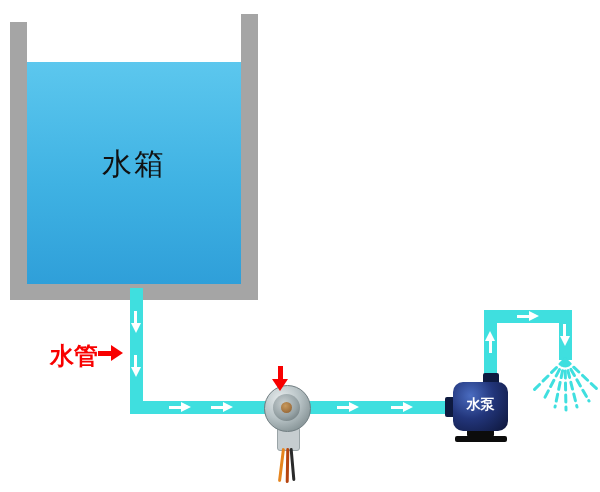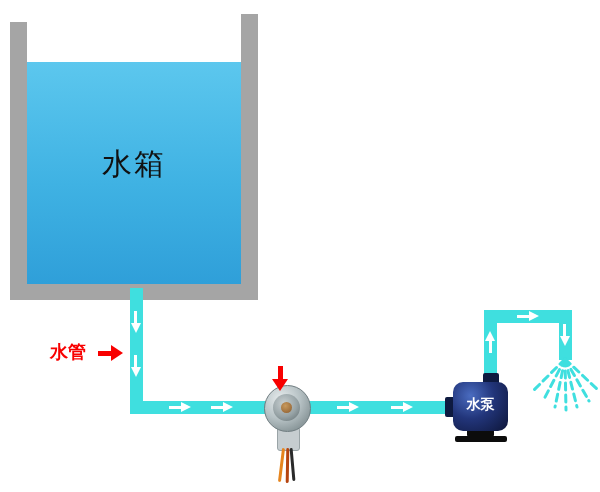--- a/index.html
+++ b/index.html
@@ -29,21 +29,21 @@
     content:""; position:absolute; left:1px; top:3.5px; width:13px; height:3px; background:#ffffff;
   }
   .flow-arrow::after {
     content:""; position:absolute; left:13px; top:0;
     border-left:10px solid #ffffff; border-top:5px solid transparent; border-bottom:5px solid transparent;
   }
   .flow-arrow.down { transform:rotate(90deg); }
   .flow-arrow.up   { transform:rotate(-90deg); }
 
   
-  .red-label { color:#f80000; font-size:18px; font-weight:bold; z-index:5; white-space:nowrap; }
+  .red-label { color:#f80000; font-size:24px; font-weight:bold; z-index:5; white-space:nowrap; }
   .red-arrow-right { position:absolute; width:26px; height:16px; z-index:5; }
   .red-arrow-right::before {
     content:""; position:absolute; left:0; top:5.5px; width:14px; height:5px; background:#f80000;
   }
   .red-arrow-right::after {
     content:""; position:absolute; left:13px; top:0;
     border-left:12px solid #f80000; border-top:8px solid transparent; border-bottom:8px solid transparent;
   }
   .red-arrow-down { position:absolute; width:16px; height:26px; z-index:5; }
   .red-arrow-down::before {

